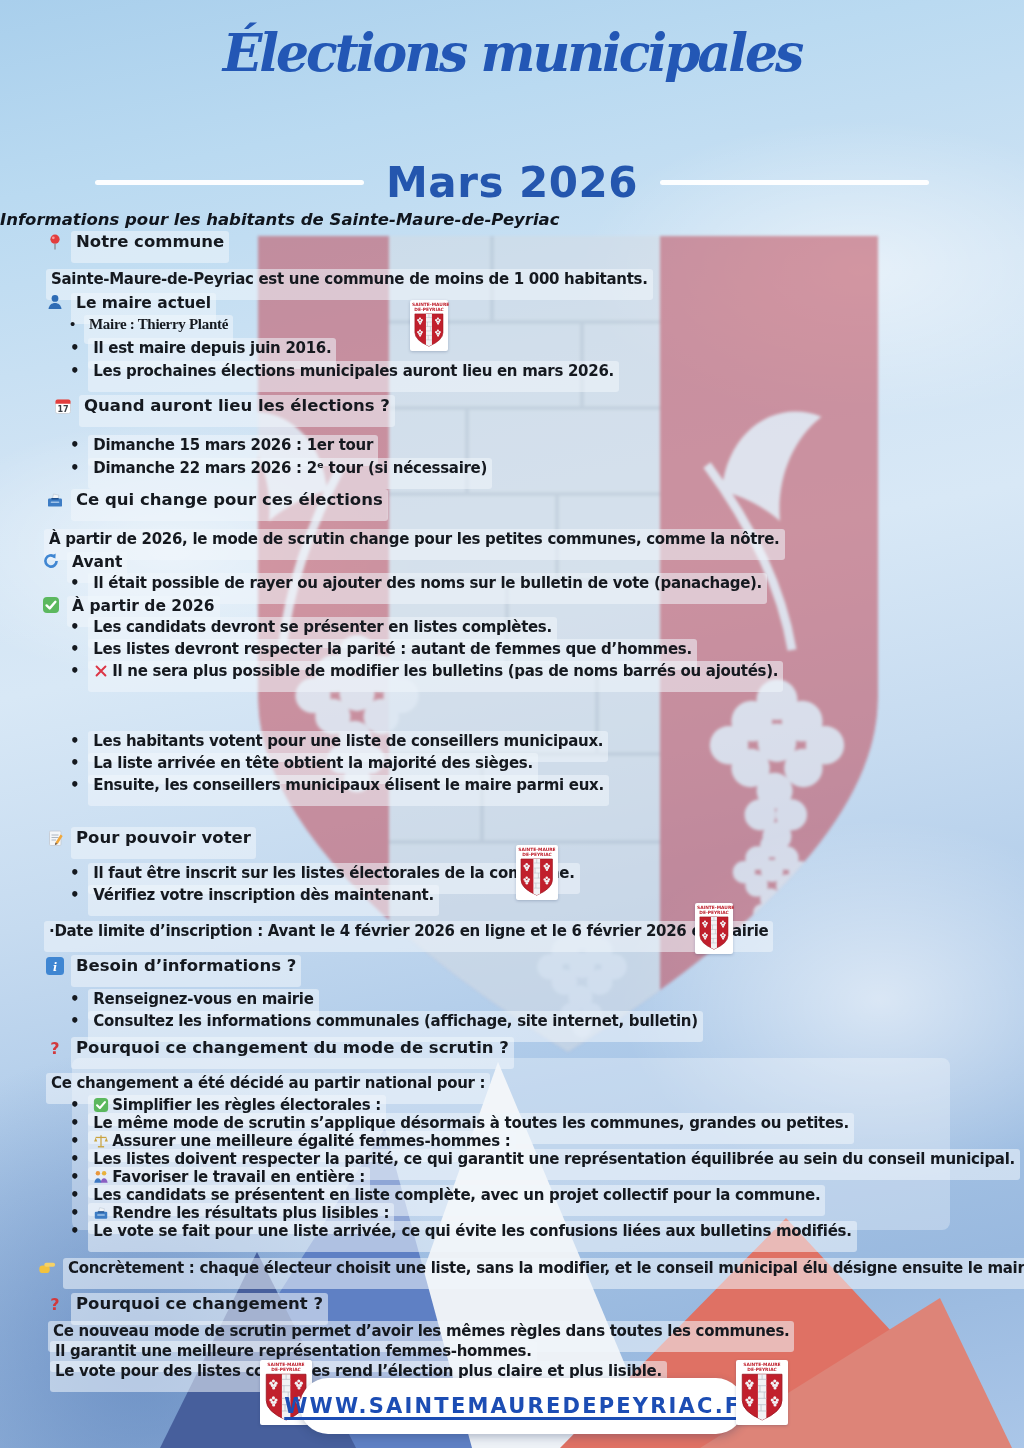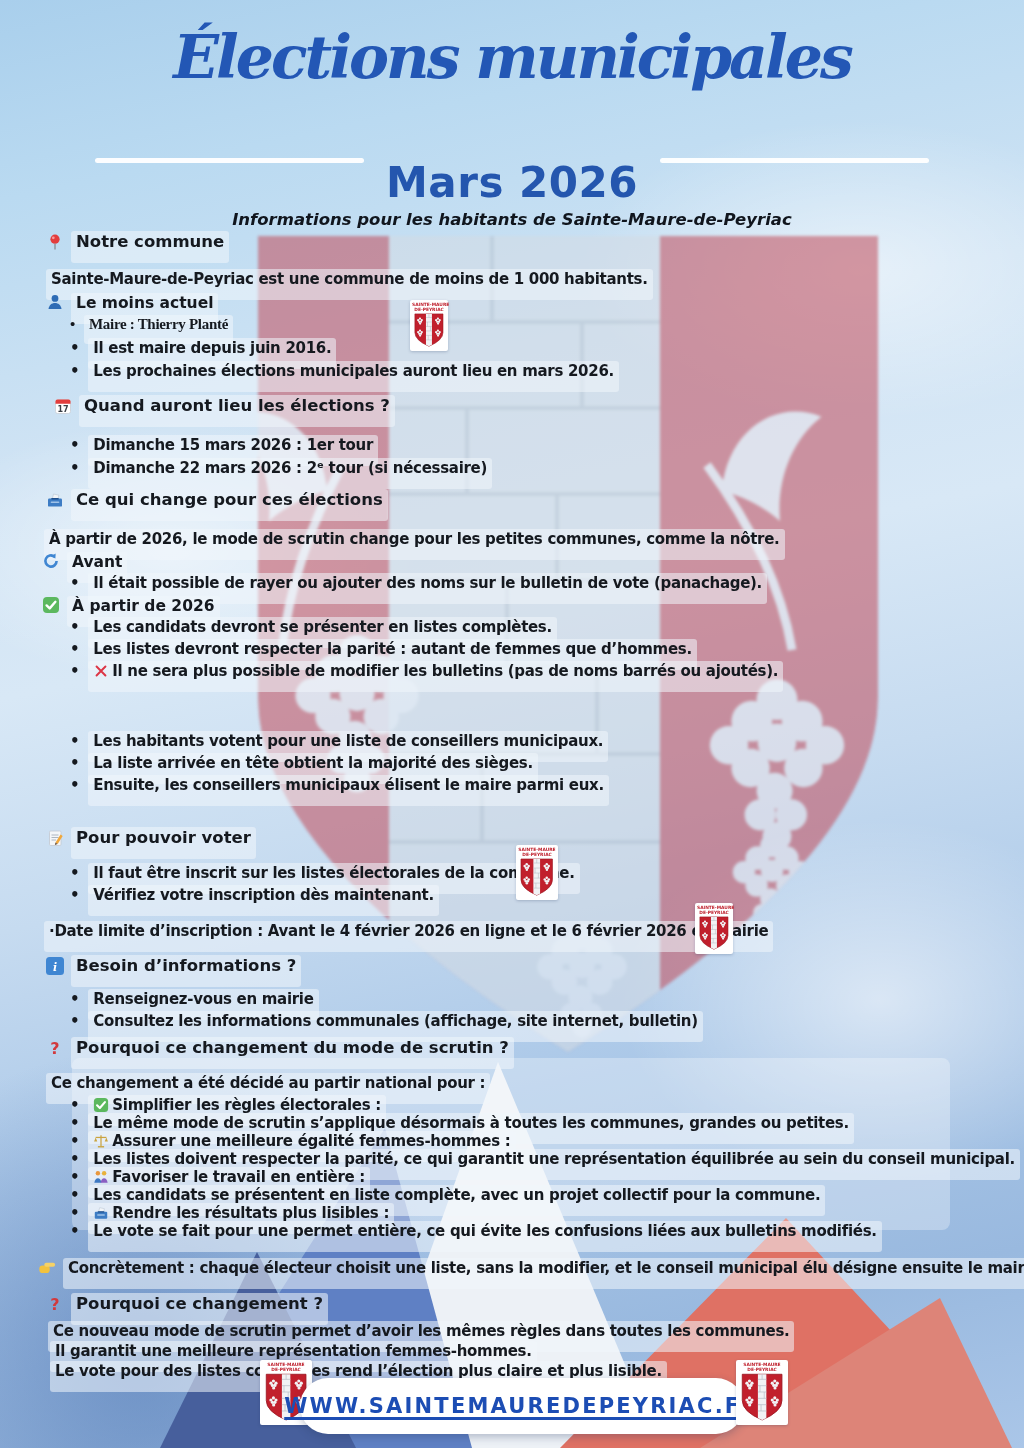--- a/index.html
+++ b/index.html
@@ -9,25 +9,25 @@
   .cloud{position:absolute;border-radius:50%;pointer-events:none;}
   .c1{left:-80px;top:420px;width:500px;height:260px;background:radial-gradient(closest-side,rgba(255,255,255,.55),rgba(255,255,255,0));}
   .c2{left:580px;top:120px;width:560px;height:300px;background:radial-gradient(closest-side,rgba(255,255,255,.5),rgba(255,255,255,0));}
   .c3{left:620px;top:820px;width:520px;height:360px;background:radial-gradient(closest-side,rgba(255,255,255,.55),rgba(255,255,255,0));}
   .c4{left:-180px;bottom:-220px;width:640px;height:620px;background:radial-gradient(closest-side,rgba(64,104,170,.5),rgba(64,104,170,0));}
   .wm{position:absolute;left:252px;top:230px;opacity:.55;filter:blur(1.4px);}
   .tris{position:absolute;left:0;top:0;}
   .panel{position:absolute;background:rgba(255,255,255,.30);border-radius:8px;}
   .title{position:absolute;top:22px;left:0;width:100%;text-align:center;
     font-family:"DejaVu Serif",serif;font-style:italic;font-weight:bold;
-    font-size:60px;color:#2357b5;letter-spacing:-3px;}
-  .mars-row{position:absolute;top:158px;left:95px;right:95px;display:flex;gap:22px;}
+    font-size:52px;color:#2357b5;letter-spacing:-3px;}
+  .mars-row{position:absolute;top:158px;left:95px;right:95px;display:flex;align-items:center;gap:22px;}
   .mars-line{flex:1;height:5px;background:rgba(255,255,255,.95);border-radius:3px;}
   .mars{font-size:42px;font-weight:bold;color:#2456ae;letter-spacing:.5px;font-family:"DejaVu Sans",sans-serif;}
-  .tagline{position:absolute;top:210px;left:0;width:100%;text-align:center;font-style:italic;
+  .tagline{position:absolute;top:210px;left:0;width:100%;font-style:italic;
     font-weight:bold;font-size:16.5px;color:#10151d;}
   .line{position:absolute;white-space:nowrap;font-weight:bold;color:#15191f;}
   .head{font-size:16.5px;}
   .head2{font-size:15.5px;}
   .txt{font-size:15px;letter-spacing:-.3px;}
   .band{background:rgba(240,246,251,.55);border-radius:3px;padding:1px 5px 12px;}
   .dot{display:inline-block;margin-right:9px;}
   .dot::before{content:"•";}
   .ico{display:inline-block;width:18px;height:18px;vertical-align:-3.5px;margin-right:7px;}
   .ico.sm{width:16px;height:16px;vertical-align:-3px;margin-right:3px;}
@@ -155,21 +155,21 @@
           <circle cx="7.3" cy="4.8" r="1.4" fill="#f79b9b"></circle>
           <rect x="8.3" y="10.4" width="1.4" height="6.4" rx="0.7" fill="#8a8f98"></rect>
         </svg></span><span class="band">Notre commune</span>
   </div>
   <div class="line txt" style="left:46px;top:270px;"><span class="band">Sainte-Maure-de-Peyriac est une commune de moins de 1 000 habitants.</span></div>
 
   <div class="line head2" style="left:46px;top:293px;">
     <span class="ico"><svg viewBox="0 0 18 18">
           <circle cx="9" cy="5.4" r="3.4" fill="#2e6cb5"></circle>
           <path d="M2.5 16c.6-4 3.2-6 6.5-6s5.9 2 6.5 6z" fill="#2e6cb5"></path>
-        </svg></span><span class="band">Le moins actuel</span>
+        </svg></span><span class="band">Le maire actuel</span>
   </div>
   <div class="line txt" style="left:70px;top:316px;font-family:Liberation Serif, serif;"><span class="dot"></span><span class="band">Maire : Thierry Planté</span></div>
   <div class="line txt" style="left:70px;top:339px;"><span class="dot"></span><span class="band">Il est maire depuis juin 2016.</span></div>
   <div class="line txt" style="left:70px;top:362px;"><span class="dot"></span><span class="band">Les prochaines élections municipales auront lieu en mars 2026.</span></div>
 
   <div class="crest" style="left:410px;top:300px;width:34px;">
     <div class="crest-label"><span>SAINTE-MAURE</span><br><span>DE-PEYRIAC</span></div>
     <svg class="crest-svg" viewBox="0 0 40 46">
         <use href="#crest-shield"></use>
       </svg>
@@ -278,21 +278,21 @@
             <circle cx="12.5" cy="4.8" r="2.5" fill="#e8b23d"></circle>
             <path d="M8.5 15.5c.4-3.4 2-5.2 4-5.2s3.6 1.8 4 5.2z" fill="#8a5fc2"></path>
           </svg></span><span>Favoriser le travail en entière :</span></span></div>
   <div class="line txt" style="left:70px;top:1186px;"><span class="dot"></span><span class="band">Les candidats se présentent en liste complète, avec un projet collectif pour la commune.</span></div>
   <div class="line txt" style="left:70px;top:1204px;"><span class="dot"></span><span class="band"><span class="ico sm"><svg viewBox="0 0 18 18">
             <path d="M6.3 7.8 L7.5 3 L12.9 4.2 L11.9 8.3 Z" fill="#f2f5f8" stroke="#b9c4d2" stroke-width="0.6"></path>
             <rect x="2" y="7.6" width="14" height="8" rx="1.2" fill="#3d7cc4"></rect>
             <rect x="5.2" y="6.9" width="7.6" height="1.5" rx="0.75" fill="#1f4f8c"></rect>
             <rect x="4.6" y="10.4" width="8.8" height="1.6" rx="0.8" fill="#9fc2e8"></rect>
           </svg></span><span>Rendre les résultats plus lisibles :</span></span></div>
-  <div class="line txt" style="left:70px;top:1222px;"><span class="dot"></span><span class="band">Le vote se fait pour une permet entière, ce qui évite les confusions liées aux bulletins modifiés.</span></div>
+  <div class="line txt" style="left:70px;top:1222px;"><span class="dot"></span><span class="band">Le vote se fait pour une liste arrivée, ce qui évite les confusions liées aux bulletins modifiés.</span></div>
 
   <div class="line txt" style="left:38px;top:1258px;">
     <span class="ico"><svg viewBox="0 0 20 16">
           <rect x="1.5" y="6.2" width="11.5" height="8.6" rx="3.6" fill="#f2c23e"></rect>
           <rect x="7" y="3.2" width="12" height="4.4" rx="2.2" fill="#f6d266"></rect>
         </svg></span><span class="band">Concrètement : chaque électeur choisit une liste, sans la modifier, et le conseil municipal élu désigne ensuite le maire.</span>
   </div>
 
   <div class="line head" style="left:46px;top:1294px;">
     <span class="ico"><svg viewBox="0 0 18 18">

